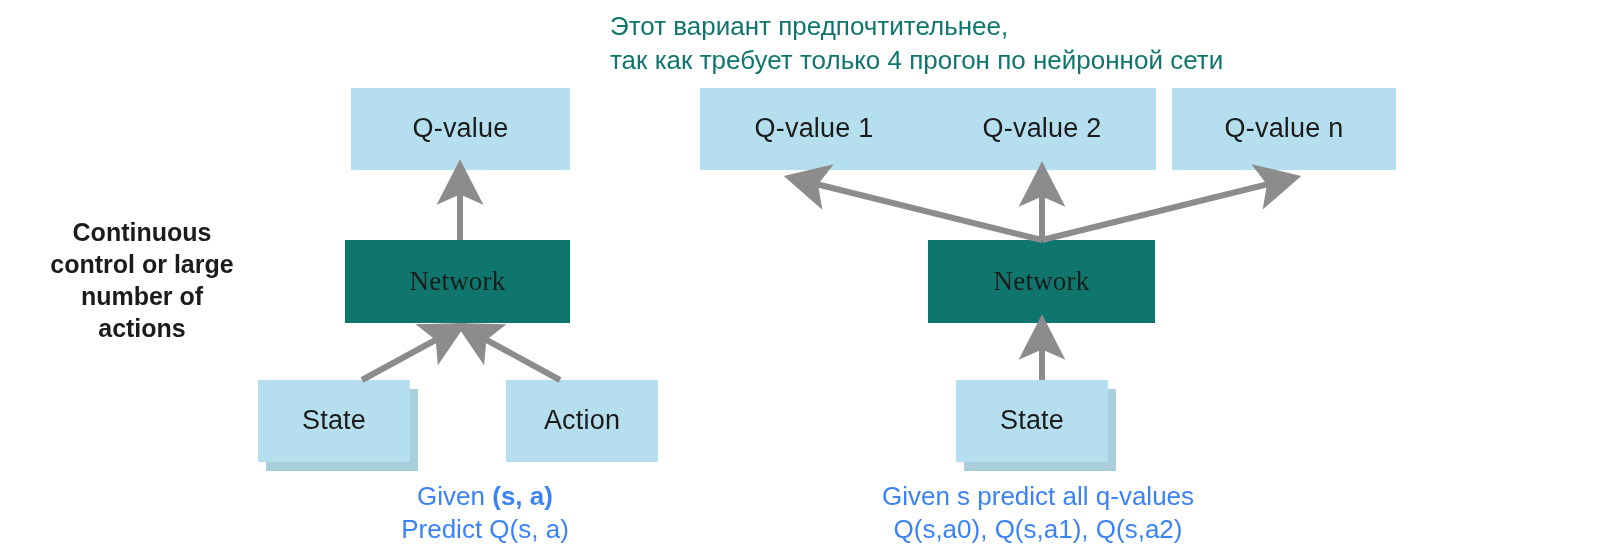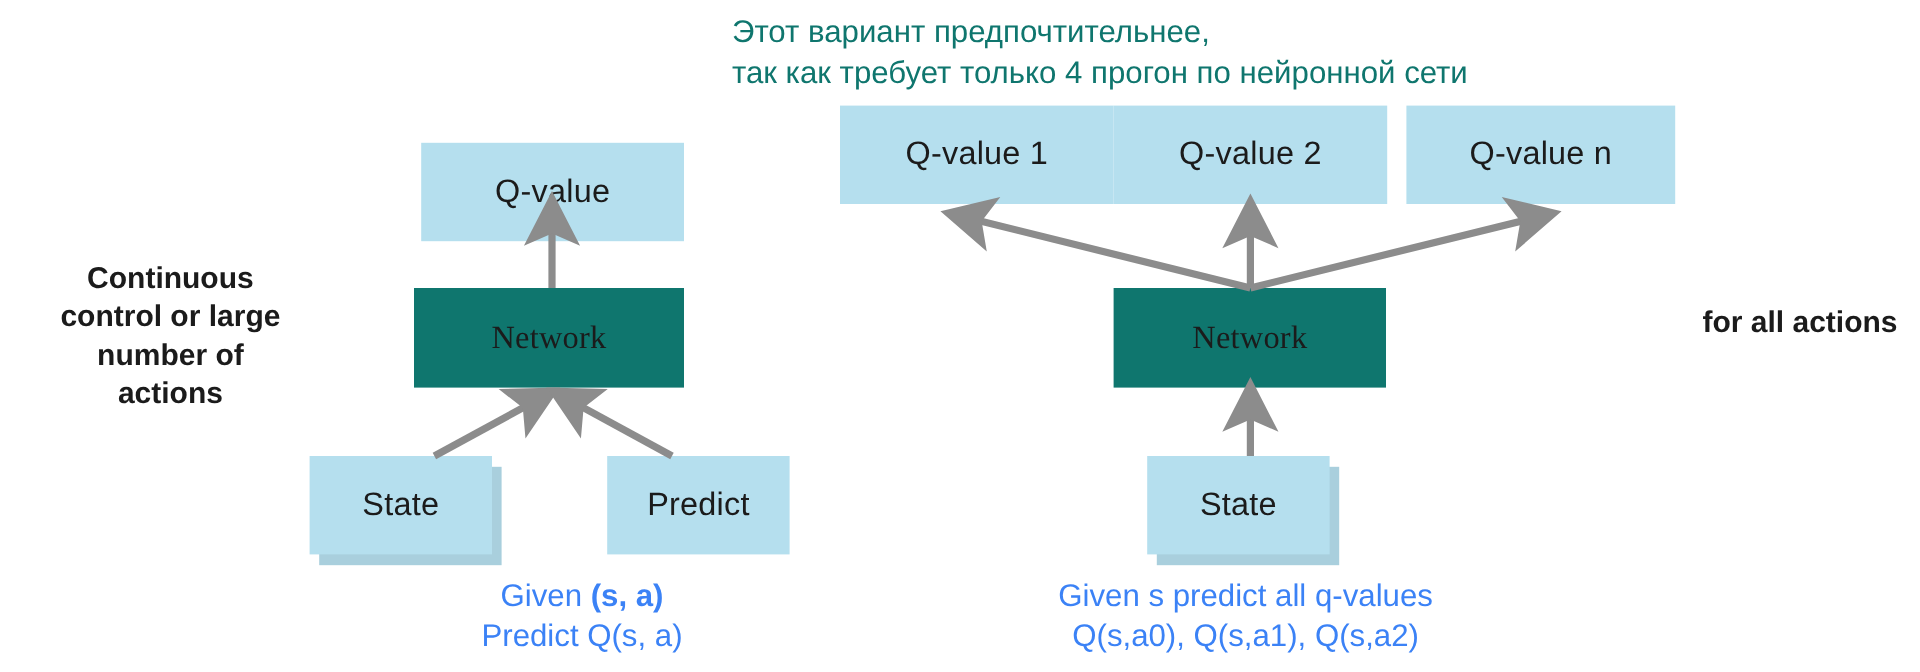--- a/index.html
+++ b/index.html
@@ -117,31 +117,30 @@
   </div>
 
   <div class="note" style="left:0px; top:216px; width:212px;padding-left:36px;">
     <span class="cap-line">Continuous</span>
     <span class="cap-line">control or large</span>
     <span class="cap-line">number of</span>
     <span class="cap-line">actions</span>
   </div>
 
   <div class="note" style="left:1400px; top:253px; width:200px;">
-    <span class="cap-line">for all actions</span>
   </div>
 
-  <div class="box box-blue" style="left:351px; top:88px; width:219px; height:82px;margin-top:31px;">Q-value</div>
+  <div class="box box-blue" style="left:351px; top:88px; width:219px; height:82px;">Q-value</div>
 
   <div class="box box-green" style="left:345px; top:240px; width:225px; height:83px;">Network</div>
 
   <div class="plate" style="left:266px; top:389px; width:152px; height:82px;"></div>
   <div class="box box-blue" style="left:258px; top:380px; width:152px; height:82px;">State</div>
 
-  <div class="box box-blue" style="left:506px; top:380px; width:152px; height:82px;">Predict</div>
+  <div class="box box-blue" style="left:506px; top:380px; width:152px; height:82px;">Action</div>
 
   <div class="caption" style="left:330px; top:480px; width:310px;">
     <span class="cap-line"><span>Given </span><b>(s, a)</b></span>
     <span class="cap-line">Predict Q(s, a)</span>
   </div>
 
   <div class="box box-blue" style="left:684px; top:88px; width:228px; height:82px;margin-left:16px;">Q-value 1</div>
   <div class="box box-blue" style="left:928px; top:88px; width:228px; height:82px;">Q-value 2</div>
   <div class="box box-blue" style="left:1172px; top:88px; width:224px; height:82px;">Q-value n</div>
 

